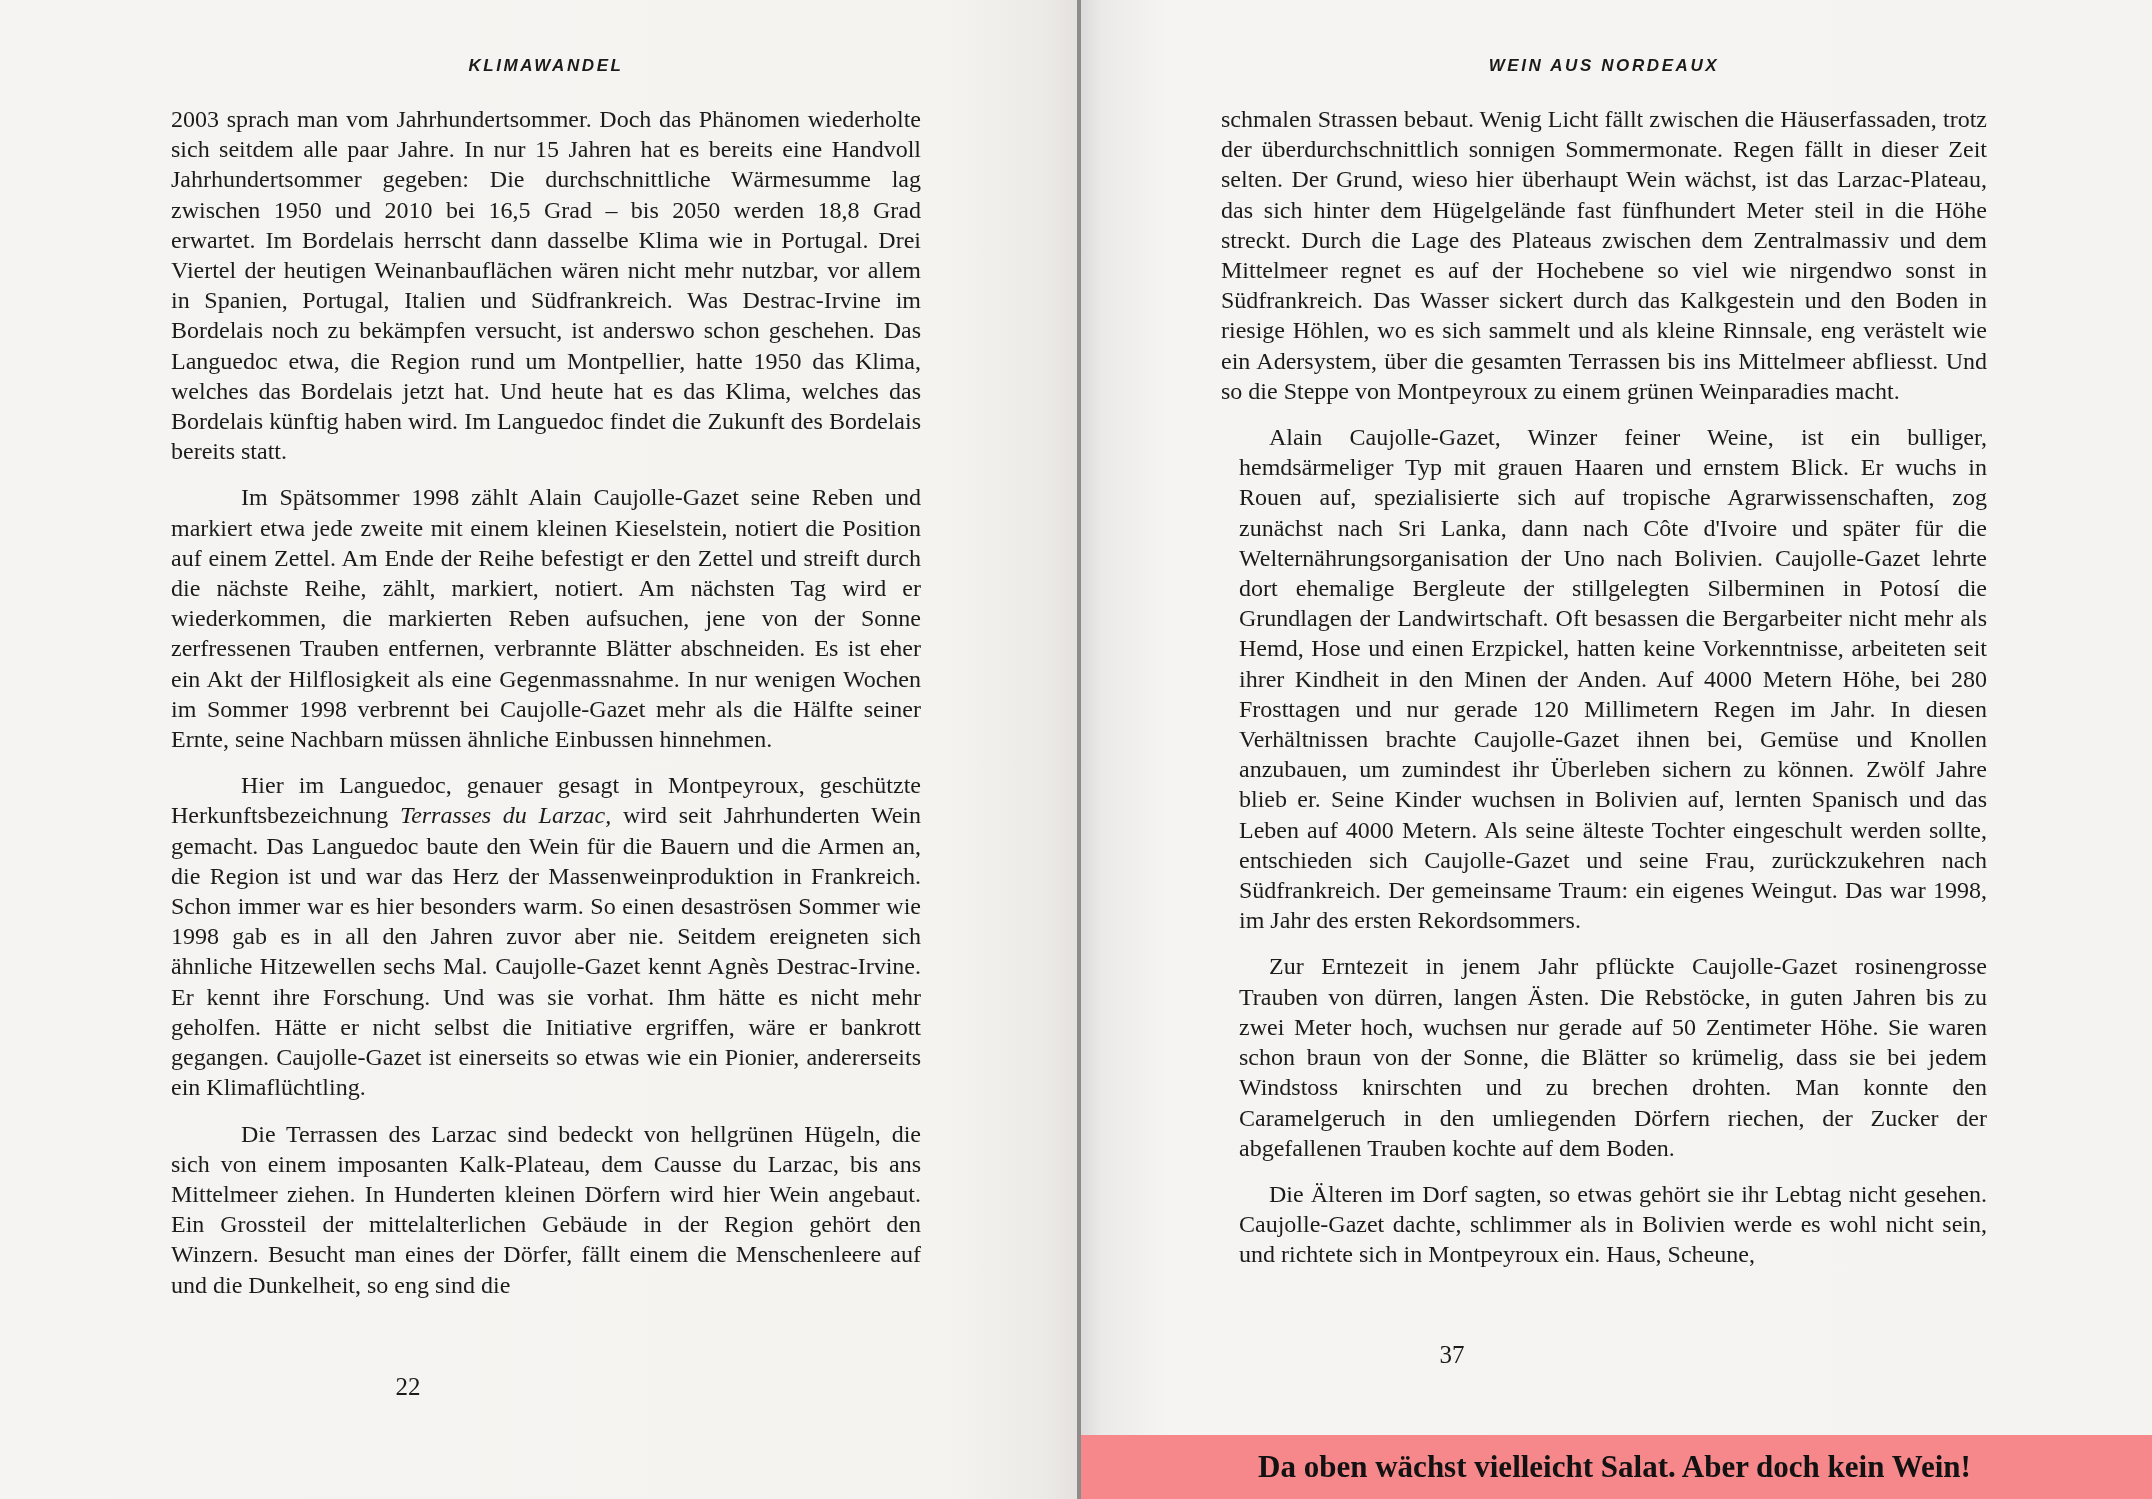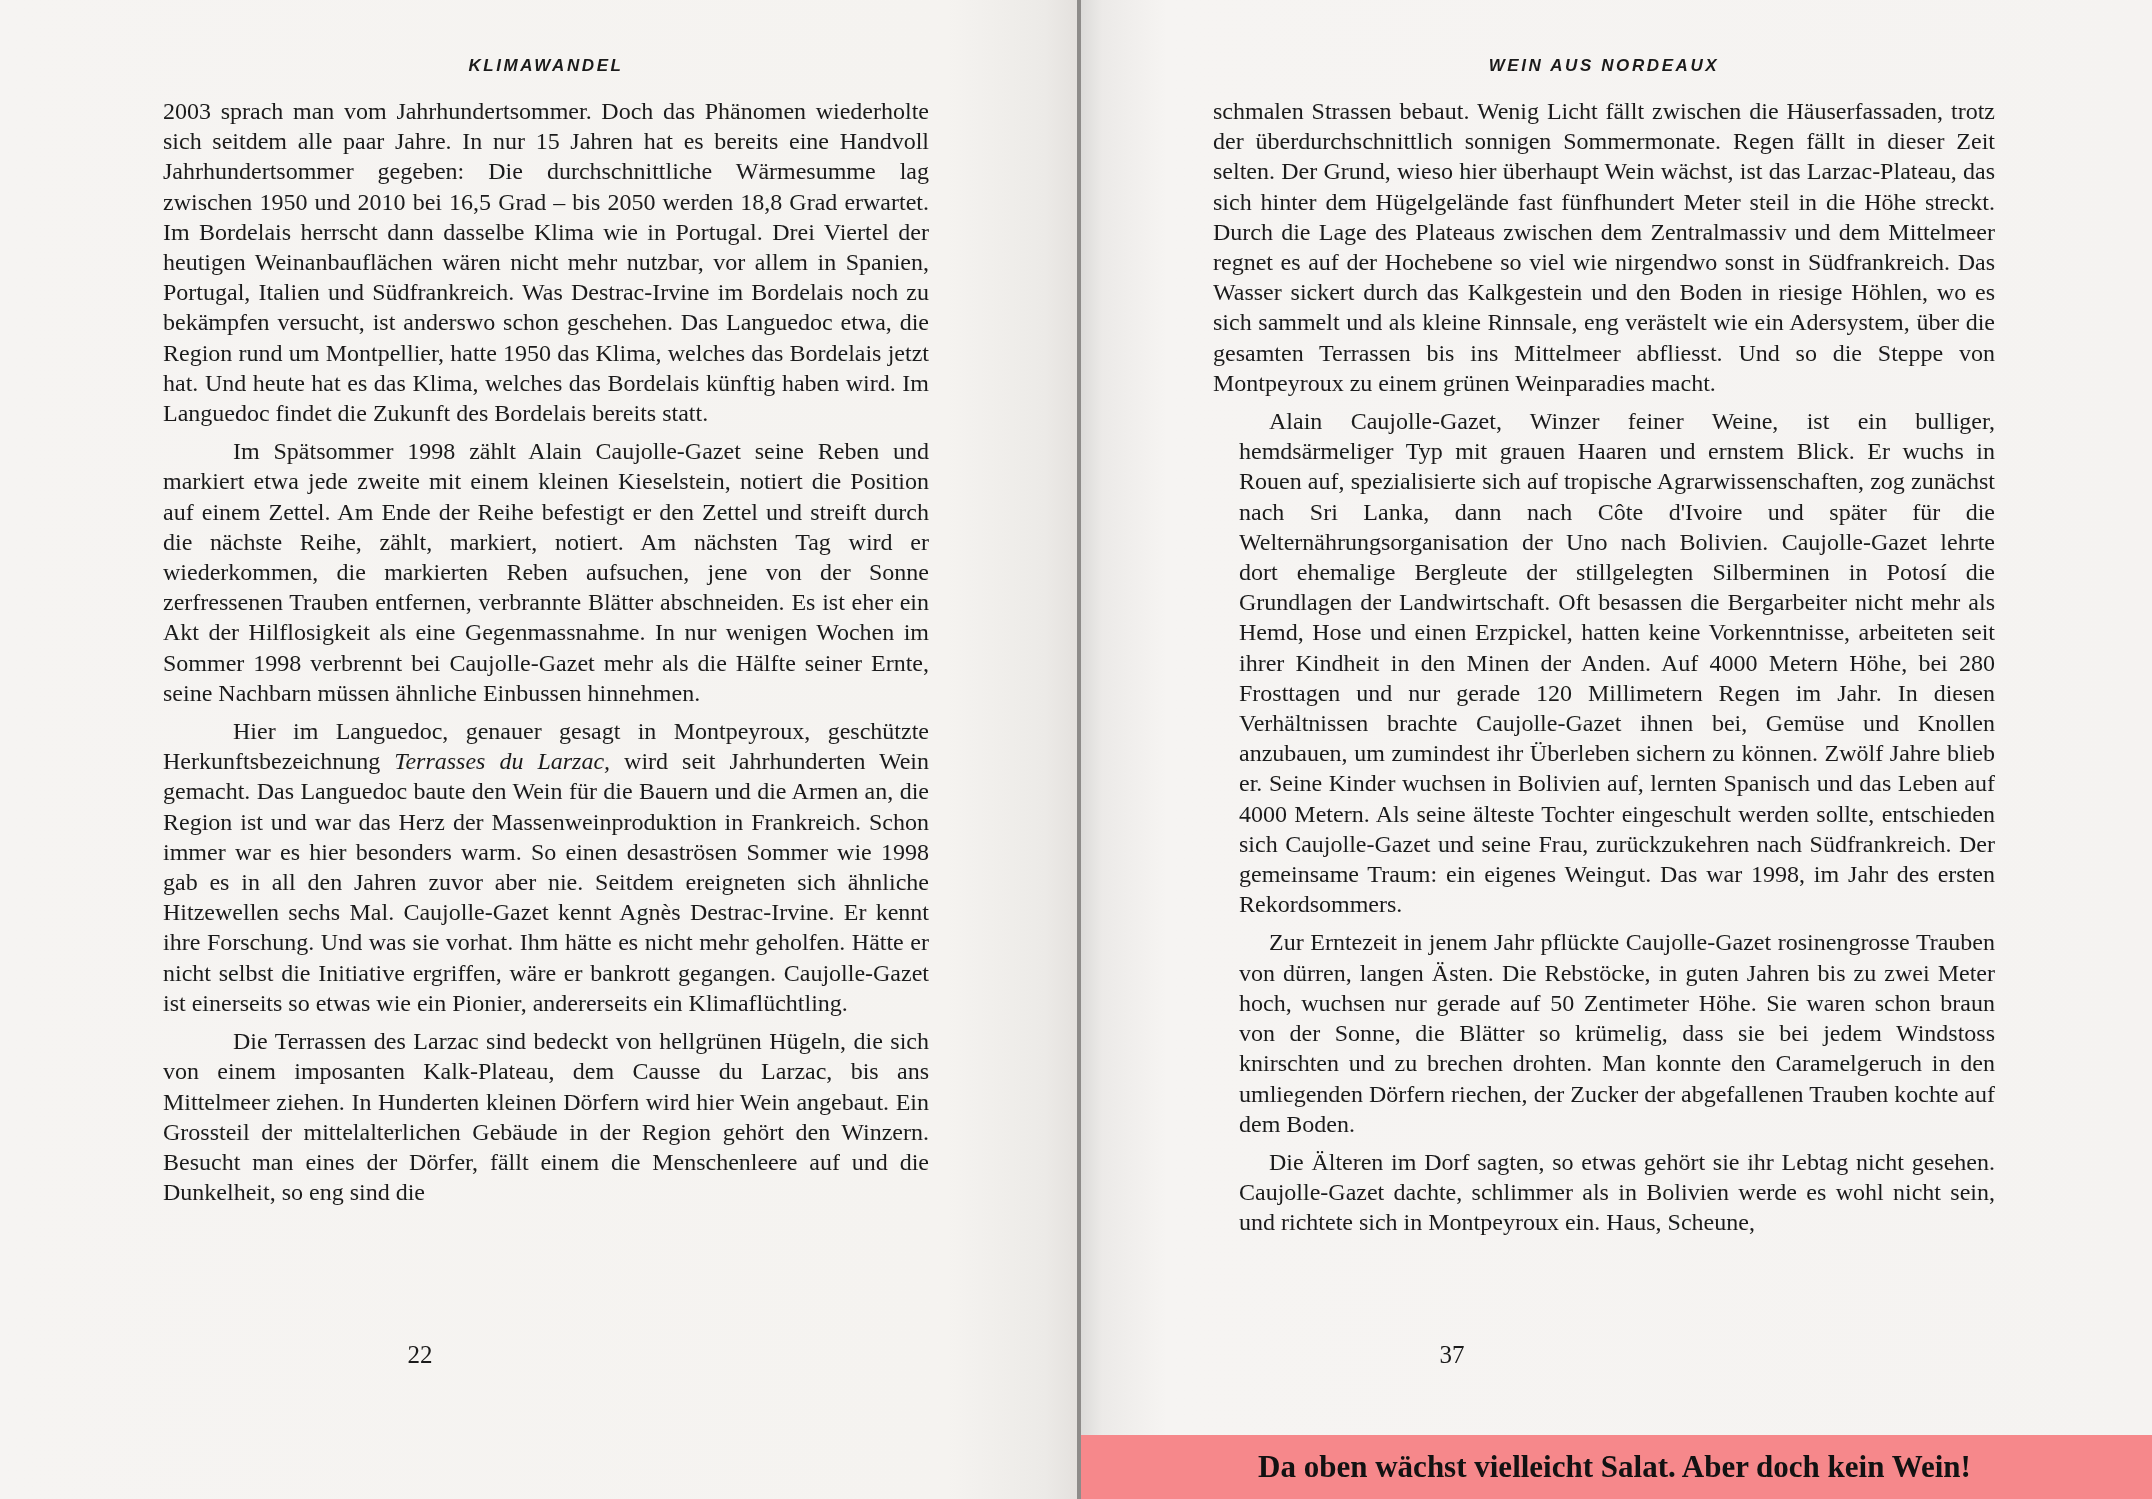--- a/index.html
+++ b/index.html
@@ -40,31 +40,31 @@
   .page.left .running-head{left:155px;width:782px;}
   .page.right .running-head{left:124px;width:798px;}
   .text-col{
     position:absolute;top:88px;
     font-size:24px;line-height:30.2px;
     text-align:justify;
     overflow:hidden;
   }
   .page.left .text-col{left:155px;width:782px;height:1222px;}
   .page.right .text-col{left:124px;width:798px;height:1222px;}
-  .para{margin:8px;}
+  .para{margin:16px;}
   .para.indent{text-indent:70px;}
   
   .page.right .para.block{margin-left:34px;text-indent:30px;}
   .italic{font-style:italic;}
   .page-number{
     position:absolute;top:1342px;
     font-size:25px;line-height:26px;
     transform:translateX(-50%);
   }
-  .page.left .page-number{left:420px;}
+  .page.left .page-number{left:408px;margin-top:32px;}
   .page.right .page-number{left:371px;}
   .banner{
     position:absolute;left:-4px;bottom:0;
     width:calc(100% + 4px);height:64px;
     background:var(--banner-bg);
     display:flex;align-items:center;justify-content:center;
   }
   .banner-text{
     font-family:"Liberation Serif", serif;
     font-weight:bold;font-size:31px;

